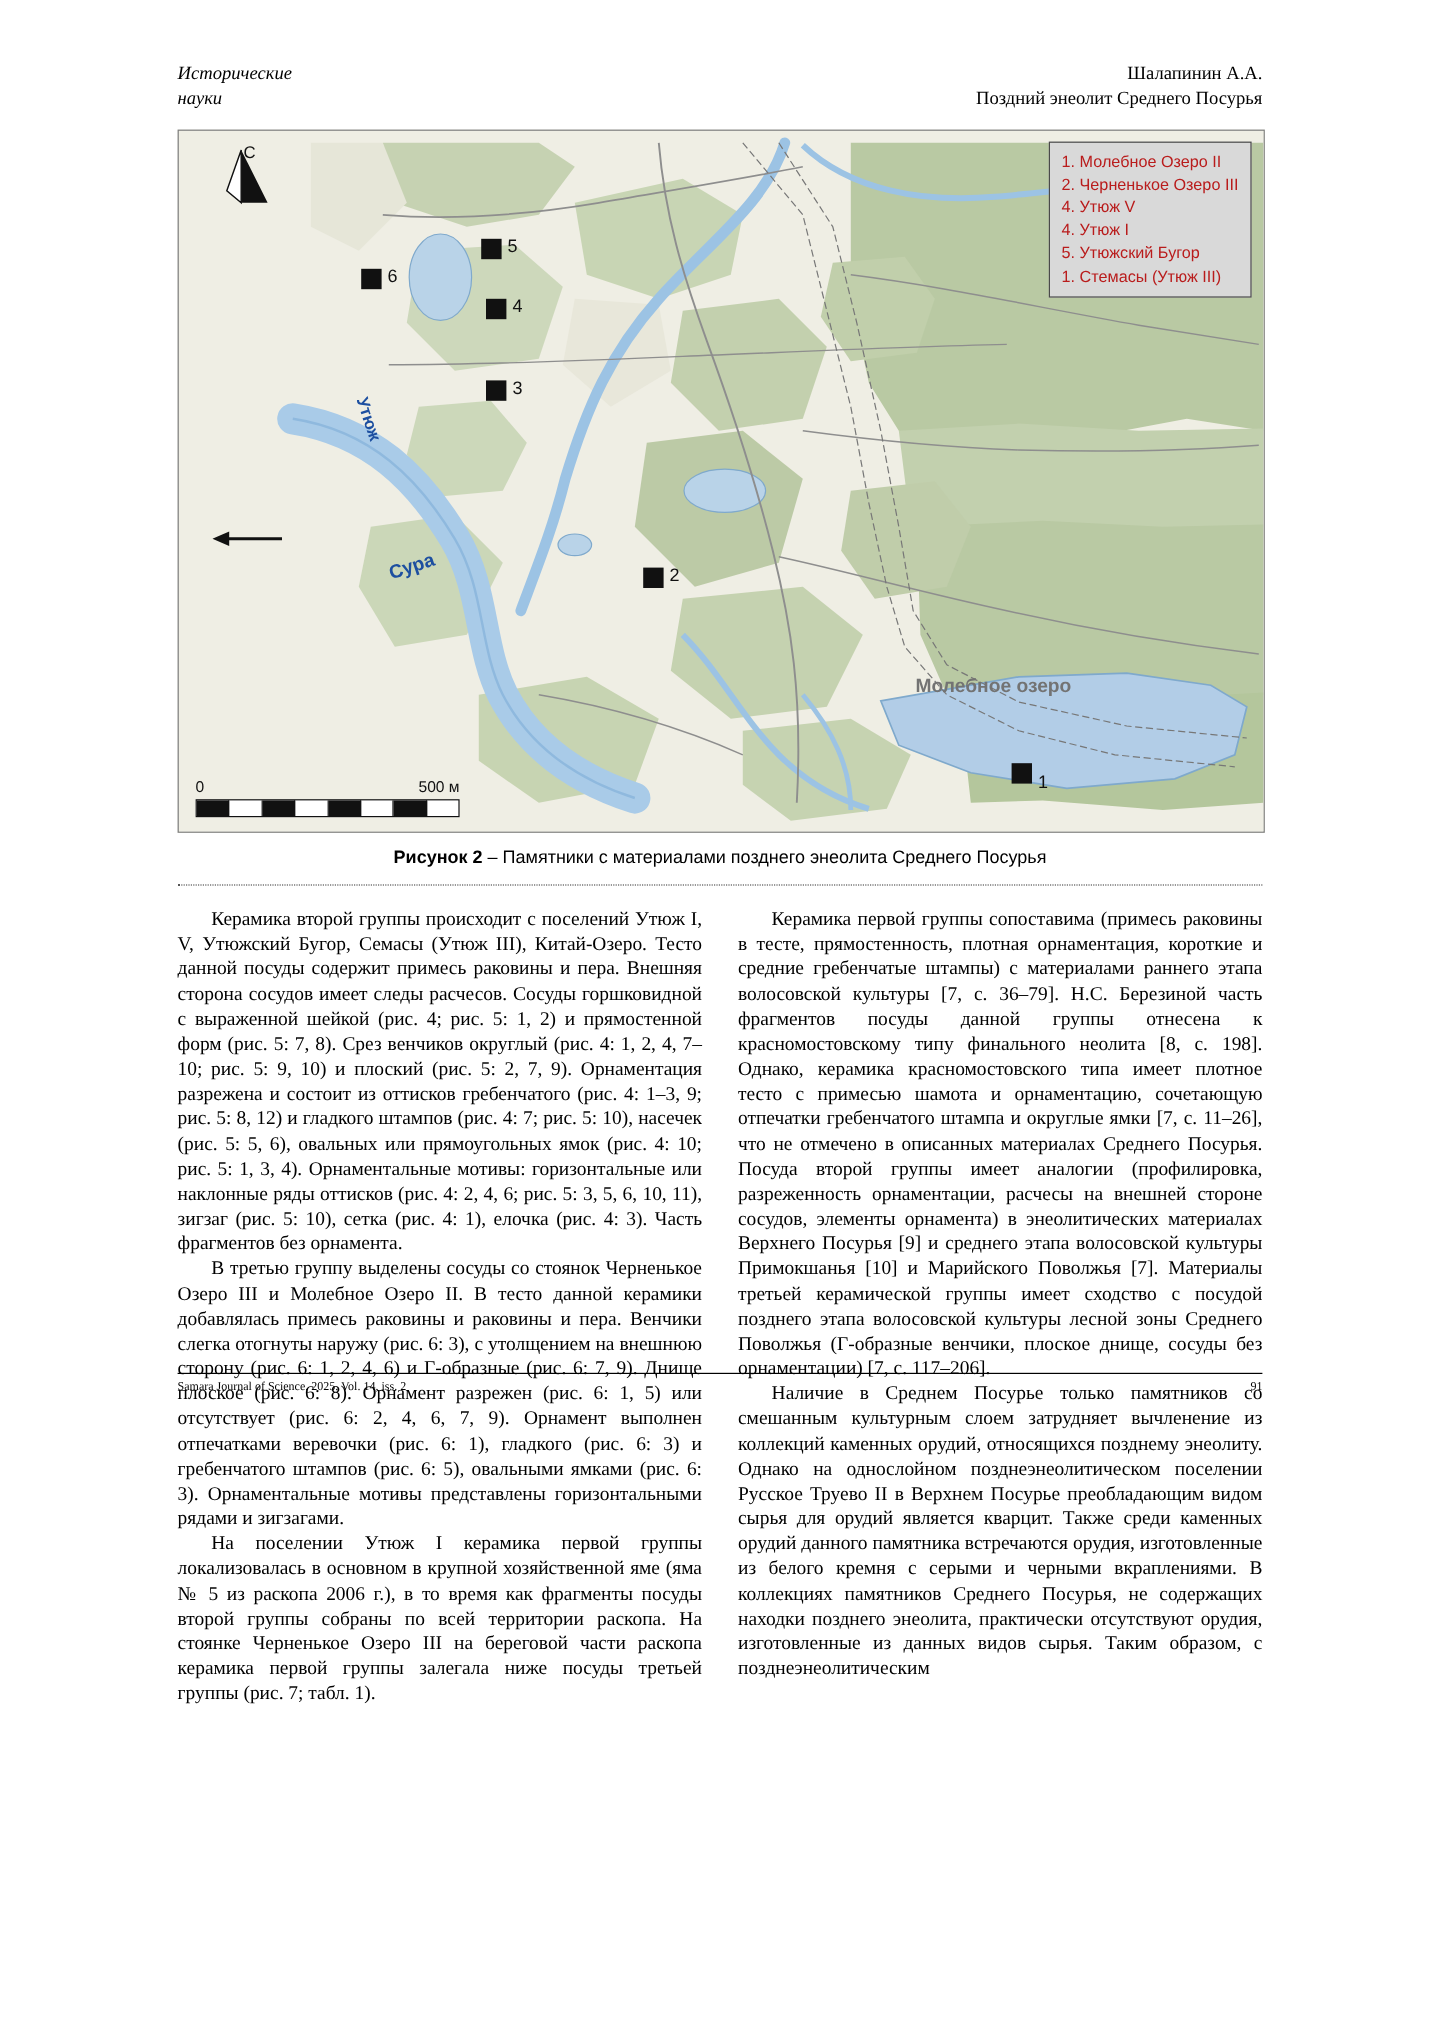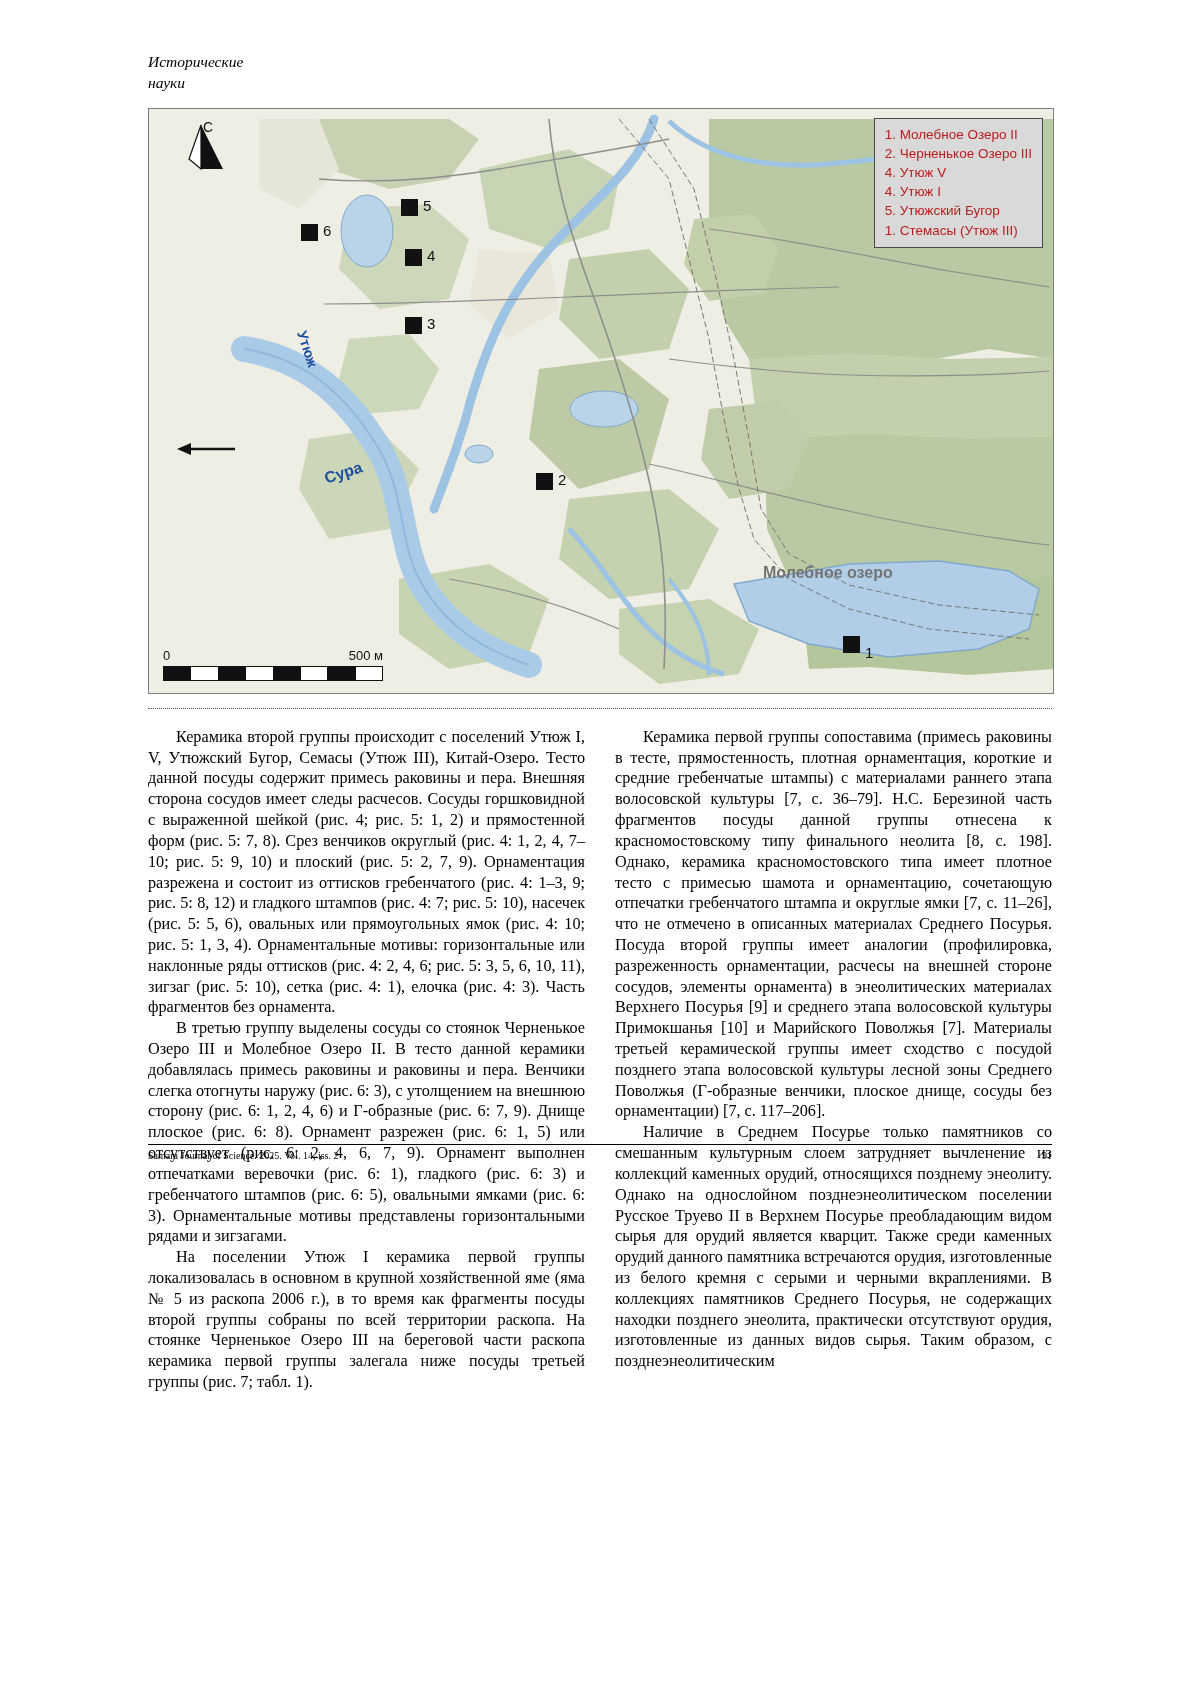--- a/index.html
+++ b/index.html
@@ -182,20 +182,24 @@
 </style>
 </head>
 <body>
 
 <div class="page">
 
   <div class="runhead">
     <div class="left">
       <div>Исторические</div>
       <div>науки</div>
+    </div>
+    <div class="right">
+      <div class="author">Шалапинин А.А.</div>
+      <div class="title">Поздний энеолит Среднего Посурья</div>
     </div>
   </div>
 
   <div class="figure-wrap">
     <div class="map">
 
       <svg width="904" height="584" viewBox="0 0 904 584">
 
         <rect x="0" y="0" width="904" height="584" fill="#efeee4"></rect>
 
@@ -302,20 +306,23 @@
             <span class="fill"></span>
             <span></span>
           <span class="fill"></span>
             <span></span>
             <span class="fill"></span>
             <span></span>
         </div>
       </div>
     </div>
 
+    <div class="fig-caption">
+      <b>Рисунок 2</b><span> – Памятники с материалами позднего энеолита Среднего Посурья</span>
+    </div>
   </div>
 
   <div class="rule"></div>
 
   <div class="columns">
     <div class="col">
       <p>Керамика второй группы происходит с поселений Утюж I, V, Утюжский Бугор, Семасы (Утюж III), Китай-Озеро. Тесто данной посуды содержит примесь раковины и пера. Внешняя сторона сосудов имеет следы расчесов. Сосуды горшковидной с выраженной шейкой (рис. 4; рис. 5: 1, 2) и прямостенной форм (рис. 5: 7, 8). Срез венчиков округлый (рис. 4: 1, 2, 4, 7–10; рис. 5: 9, 10) и плоский (рис. 5: 2, 7, 9). Орнаментация разрежена и состоит из оттисков гребенчатого (рис. 4: 1–3, 9; рис. 5: 8, 12) и гладкого штампов (рис. 4: 7; рис. 5: 10), насечек (рис. 5: 5, 6), овальных или прямоугольных ямок (рис. 4: 10; рис. 5: 1, 3, 4). Орнаментальные мотивы: горизонтальные или наклонные ряды оттисков (рис. 4: 2, 4, 6; рис. 5: 3, 5, 6, 10, 11), зигзаг (рис. 5: 10), сетка (рис. 4: 1), елочка (рис. 4: 3). Часть фрагментов без орнамента.</p>
       <p>В третью группу выделены сосуды со стоянок Черненькое Озеро III и Молебное Озеро II. В тесто данной керамики добавлялась примесь раковины и раковины и пера. Венчики слегка отогнуты наружу (рис. 6: 3), с утолщением на внешнюю сторону (рис. 6: 1, 2, 4, 6) и Г-образные (рис. 6: 7, 9). Днище плоское (рис. 6: 8). Орнамент разрежен (рис. 6: 1, 5) или отсутствует (рис. 6: 2, 4, 6, 7, 9). Орнамент выполнен отпечатками веревочки (рис. 6: 1), гладкого (рис. 6: 3) и гребенчатого штампов (рис. 6: 5), овальными ямками (рис. 6: 3). Орнаментальные мотивы представлены горизонтальными рядами и зигзагами.</p>
       <p>На поселении Утюж I керамика первой группы локализовалась в основном в крупной хозяйственной яме (яма № 5 из раскопа 2006 г.), в то время как фрагменты посуды второй группы собраны по всей территории раскопа. На стоянке Черненькое Озеро III на береговой части раскопа керамика первой группы залегала ниже посуды третьей группы (рис. 7; табл. 1).</p>
     </div>

